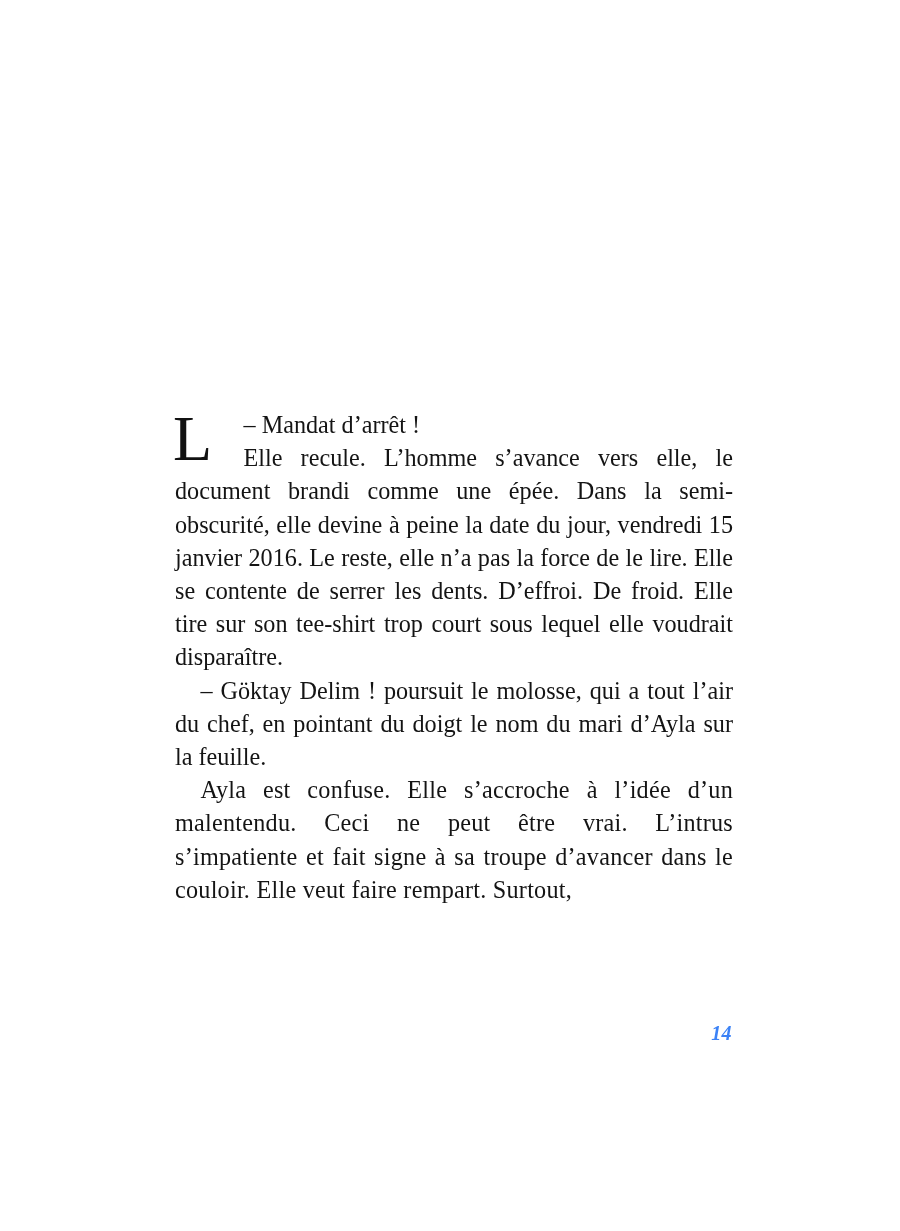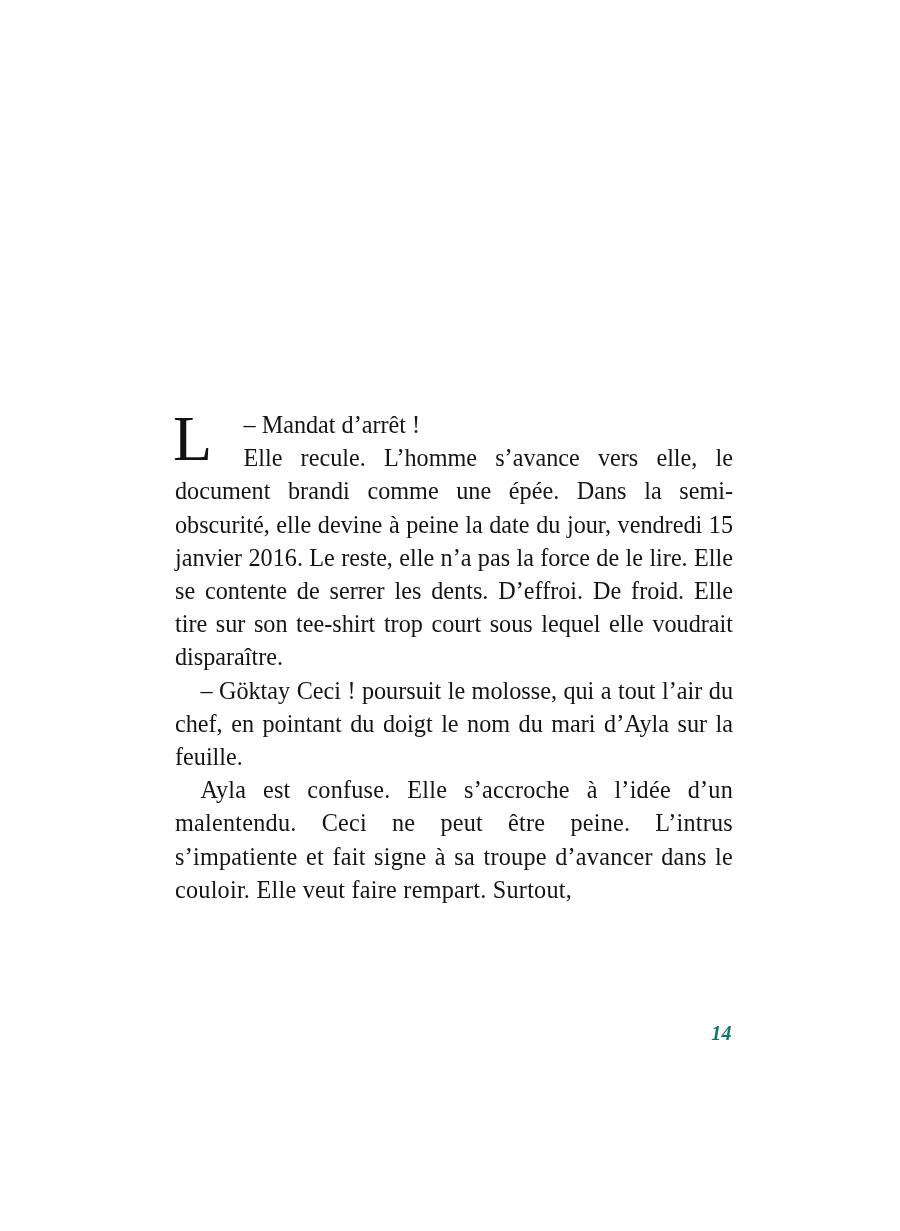--- a/index.html
+++ b/index.html
@@ -75,37 +75,37 @@
   
   .folio {
     position: absolute;
     right: 168px;
     top: 1022px;
     font-family: "Liberation Serif", "DejaVu Serif", serif;
     font-style: italic;
     font-weight: bold;
     font-size: 20px;
     letter-spacing: 0.02em;
-    color: #0f766e;
+    color: #3b82f6;
   }
 </style>
 </head>
 <body>
 
 <div class="page">
 
   <div class="textblock">
 
     <p class="para first"><span class="dropcap">L</span></p>
 
     <p class="para dialogue">– Mandat d’arrêt !</p>
 
     <p class="para">Elle recule. L’homme s’avance vers elle, le document brandi comme une épée. Dans la semi-obscurité, elle devine à peine la date du jour, vendredi 15 janvier 2016. Le reste, elle n’a pas la force de le lire. Elle se contente de serrer les dents. D’effroi. De froid. Elle tire sur son tee-shirt trop court sous lequel elle voudrait disparaître.</p>
 
-    <p class="para dialogue">– Göktay Ceci ! poursuit le molosse, qui a tout l’air du chef, en pointant du doigt le nom du mari d’Ayla sur la feuille.</p>
+    <p class="para dialogue">– Göktay Delim ! poursuit le molosse, qui a tout l’air du chef, en pointant du doigt le nom du mari d’Ayla sur la feuille.</p>
 
-    <p class="para last-block tracked">Ayla est confuse. Elle s’accroche à l’idée d’un malentendu. Ceci ne peut être peine. L’intrus s’impatiente et fait signe à sa troupe d’avancer dans le couloir. Elle veut faire rempart. Surtout,</p>
+    <p class="para last-block tracked">Ayla est confuse. Elle s’accroche à l’idée d’un malentendu. Ceci ne peut être vrai. L’intrus s’impatiente et fait signe à sa troupe d’avancer dans le couloir. Elle veut faire rempart. Surtout,</p>
 
   </div>
 
   <div class="folio">14</div>
 
 </div>
 
 </body></html>

